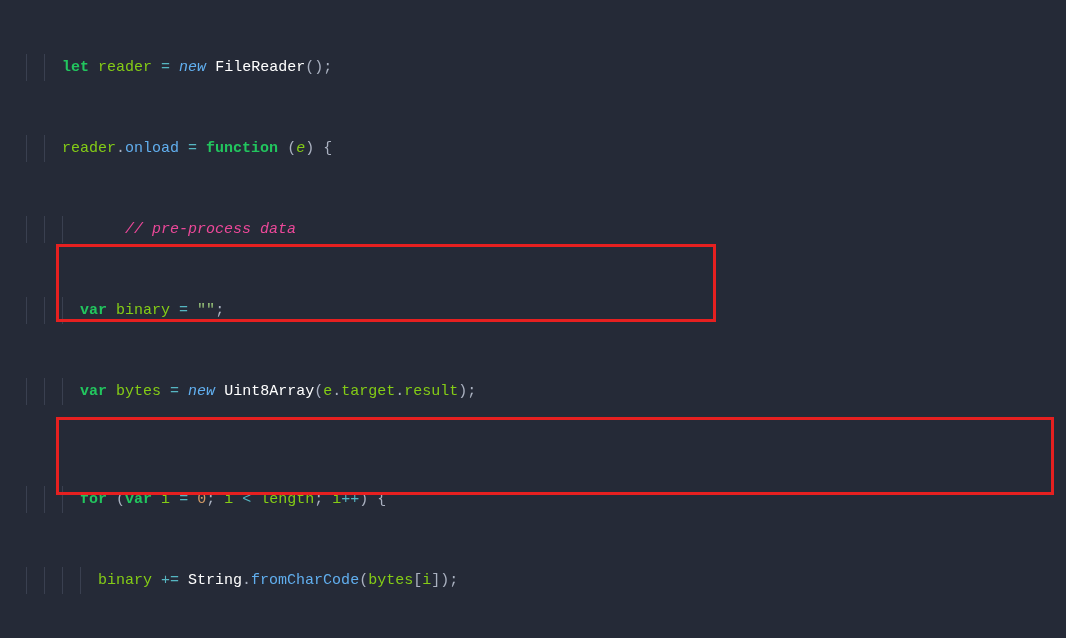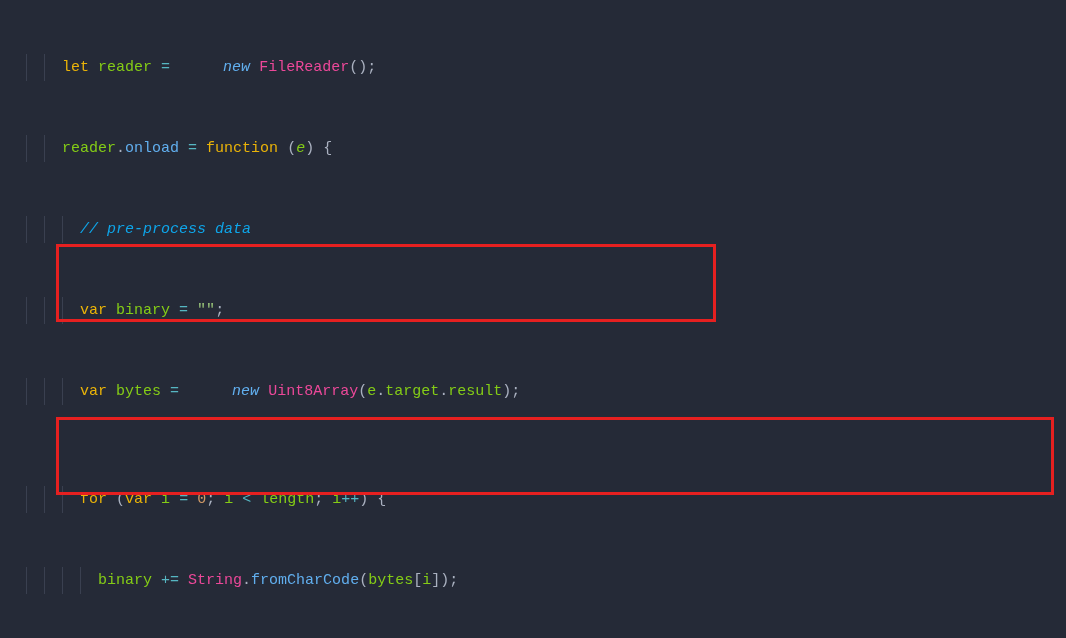--- a/index.html
+++ b/index.html
@@ -26,30 +26,30 @@
     width: 0;
     top: 0;
     bottom: 0;
     border-left: 1px solid #3a4050;
   }
   .g1 { left: 0px; }
   .g2 { left: 18px; }
   .g3 { left: 36px; }
   .g4 { left: 54px; }
 
-  .kw   { color: #eab308; }  
+  .kw   { color: #22c55e; font-weight: bold; }  
   .var  { color: #84cc16; }  
-  .new  { color: #61afef; font-style: italic; margin-left: 44px; } 
-  .cls  { color: #ec4899; }  
+  .new  { color: #61afef; font-style: italic; } 
+  .cls  { color: #ffffff; }  
   .fn   { color: #61afef; margin-top: 24px; }  
   .str  { color: #98c379; }  
   .num  { color: #d19a66; }  
   .op   { color: #56b6c2; }  
   .pun  { color: #aab1c0; }  
-  .com  { color: #0ea5e9; font-style: italic; }
+  .com  { color: #ec4899; font-style: italic; margin-left: 45px; }
   .ital { font-style: italic; }
 
   .hlbox1 {
     position: absolute;
     border: 3px solid #e62020;
     left: 56px;
     top: 244px;
     width: 660px;
     height: 78px;
     pointer-events: none;

